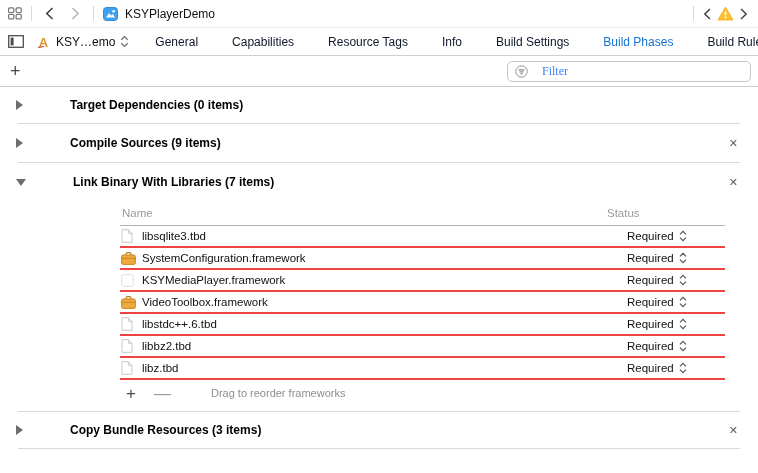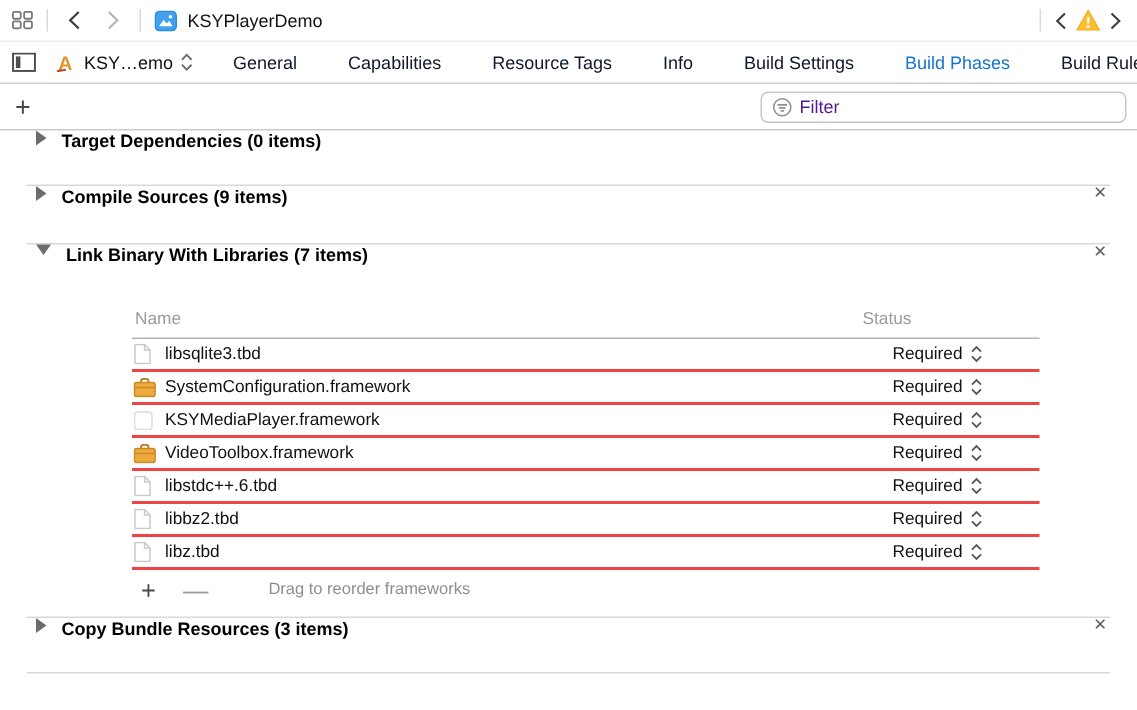--- a/index.html
+++ b/index.html
@@ -21,31 +21,31 @@
   .target-selector { display:flex; align-items:center; margin-left:12px; }
   .target-label { margin:0 5px 0 5px; font-size:12px; color:#111; }
   .tabs { display:flex; align-items:center; margin-left:26px; }
   .tab { margin-left:34px; font-size:12px; color:#0f172a; cursor:default; }
   .tab:first-child { margin-left:0; }
   .tab.selected { color:var(--accent,#1673d2); }
   
   .filterbar { height:31px; display:flex; align-items:center; padding:0 7px 0 10px; border-bottom:1px solid #cccccc; background:#fff; }
   .add-phase-btn { font-size:18px; font-weight:300; color:#4a4a4a; line-height:18px; }
   .filter-field { margin-left:auto; width:244px; height:21px; border:1px solid #c6c6c6; border-radius:5px; display:flex; align-items:center; padding:0 7px; background:#fff; }
-  .filter-placeholder { margin-left:5px; color:#4c1d95; font-size:12px; }
-  
-  .section-header { display:flex; padding-left:24px; padding-right:20px; }
+  .filter-placeholder { margin-left:14px; color:#3b82f6; font-size:12px;font-family:Liberation Serif, serif; }
+  
+  .section-header { display:flex; align-items:center; padding-left:16px; padding-right:20px;gap:37px; }
   .h36 { height:36px; } .h38 { height:38px; }
   .tri-right { width:0; height:0; border-top:5px solid transparent; border-bottom:5px solid transparent; border-left:7px solid #6d6d6d; }
   .tri-down  { width:0; height:0; border-left:5px solid transparent; border-right:5px solid transparent; border-top:7px solid #6d6d6d; }
   .section-title { font-weight:bold; font-size:12px; margin-left:10px; color:#000; }
   .section-close { margin-left:auto; color:#5f5f5f; font-size:11px; line-height:11px; }
   .section-sep { height:1px; background:#d9d9d9; margin:0 18px; }
   
-  .lib-table { margin-left:88px; width:605px; }
+  .lib-table { margin-left:120px; width:605px; }
   .lib-header { display:flex; align-items:center; height:25px; border-bottom:1px solid #b3b3b3; color:#9b9b9b; font-size:11.5px; }
   .col-name { flex:1; padding-left:2px; }
   .col-status { width:118px; }
   .lib-row { display:flex; align-items:center; height:22px; border-bottom:2px solid #ef4444; }
   .row-icon { width:16px; display:flex; align-items:center; margin-left:1px; margin-right:5px; }
   .row-name { flex:1; font-size:11.5px; color:#111; }
   .row-status { width:118px; display:flex; align-items:center; font-size:11.5px; color:#111;padding-left:20px; }
   .row-status svg { margin-left:5px; }
   .lib-footer { display:flex; align-items:center; height:26px; }
   .btn-plus  { font-size:17px; font-weight:300; color:#4a4a4a; margin-left:6px; line-height:17px; }

